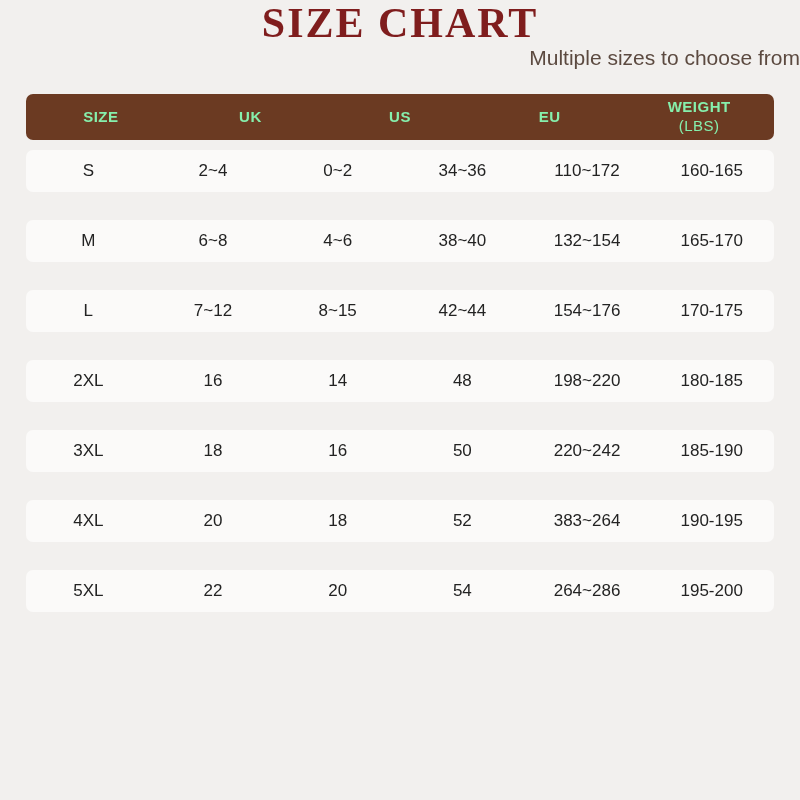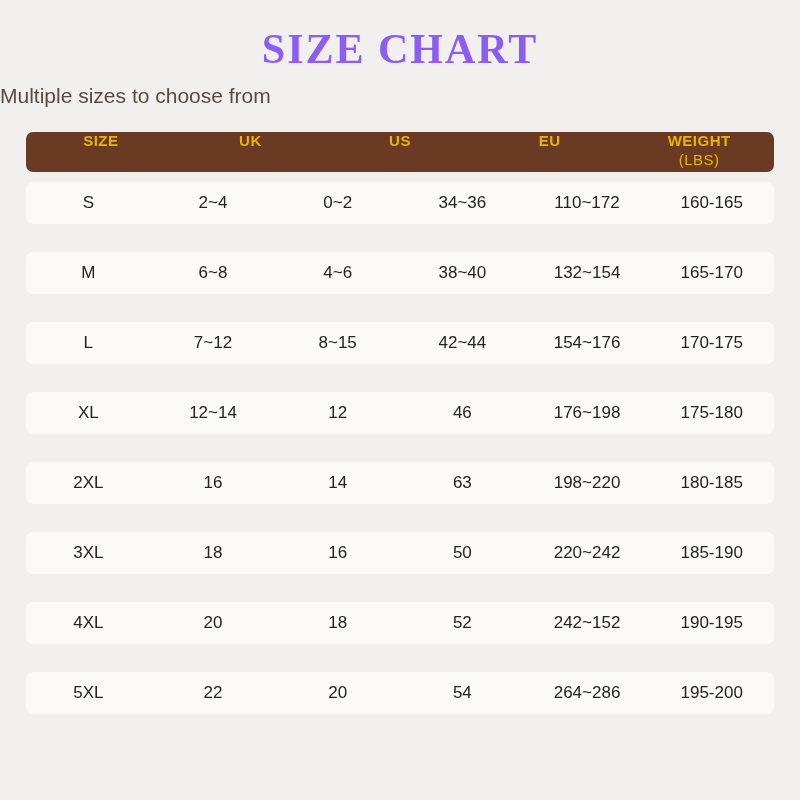--- a/index.html
+++ b/index.html
@@ -19,40 +19,39 @@
     box-sizing: border-box;
     position: relative;
     background: #f2f0ee;
   }
   .title {
     text-align: center;
     font-family: "Liberation Serif", serif;
     font-weight: bold;
     font-size: 42px;
     letter-spacing: 2px;
-    color: #8b5cf6;
-    padding-top: 26px;
+    color: #7f1d1d;
     line-height: 1.1;
   }
   .subtitle {
-    text-align: left;
+    text-align: right;
     font-size: 21px;
     color: #5c4a40;
-    margin-top: 12px;
     font-family: "Liberation Sans", sans-serif;
   }
   .table-wrap {
     margin: 24px 26px 0 26px;
   }
   .header-row {
     display: flex;
     background: #6b3a22;
     border-radius: 7px;
-    height: 40px;
-    color: #eab308;
+    height: 46px;
+    align-items: center;
+    color: #86efac;
     font-weight: bold;
     font-size: 15px;
     letter-spacing: 0.5px;
   }
   .header-cell {
     flex: 1;
     text-align: center;
     line-height: 1.25;
     padding: 0 2px;
   }
@@ -137,53 +136,45 @@
 
       <div class="row">
         <div class="cell size-col">L</div>
         <div class="cell">7~12</div>
         <div class="cell">8~15</div>
         <div class="cell">42~44</div>
         <div class="cell">154~176</div>
         <div class="cell">170-175</div>
       </div>
 
-      <div class="row">
-        <div class="cell size-col">XL</div>
-        <div class="cell">12~14</div>
-        <div class="cell">12</div>
-        <div class="cell">46</div>
-        <div class="cell">176~198</div>
-        <div class="cell">175-180</div>
-      </div>
 
       <div class="row">
         <div class="cell size-col">2XL</div>
         <div class="cell">16</div>
         <div class="cell">14</div>
-        <div class="cell">63</div>
+        <div class="cell">48</div>
         <div class="cell">198~220</div>
         <div class="cell">180-185</div>
       </div>
 
       <div class="row">
         <div class="cell size-col">3XL</div>
         <div class="cell">18</div>
         <div class="cell">16</div>
         <div class="cell">50</div>
         <div class="cell">220~242</div>
         <div class="cell">185-190</div>
       </div>
 
       <div class="row">
         <div class="cell size-col">4XL</div>
         <div class="cell">20</div>
         <div class="cell">18</div>
         <div class="cell">52</div>
-        <div class="cell">242~152</div>
+        <div class="cell">383~264</div>
         <div class="cell">190-195</div>
       </div>
 
       <div class="row">
         <div class="cell size-col">5XL</div>
         <div class="cell">22</div>
         <div class="cell">20</div>
         <div class="cell">54</div>
         <div class="cell">264~286</div>
         <div class="cell">195-200</div>

